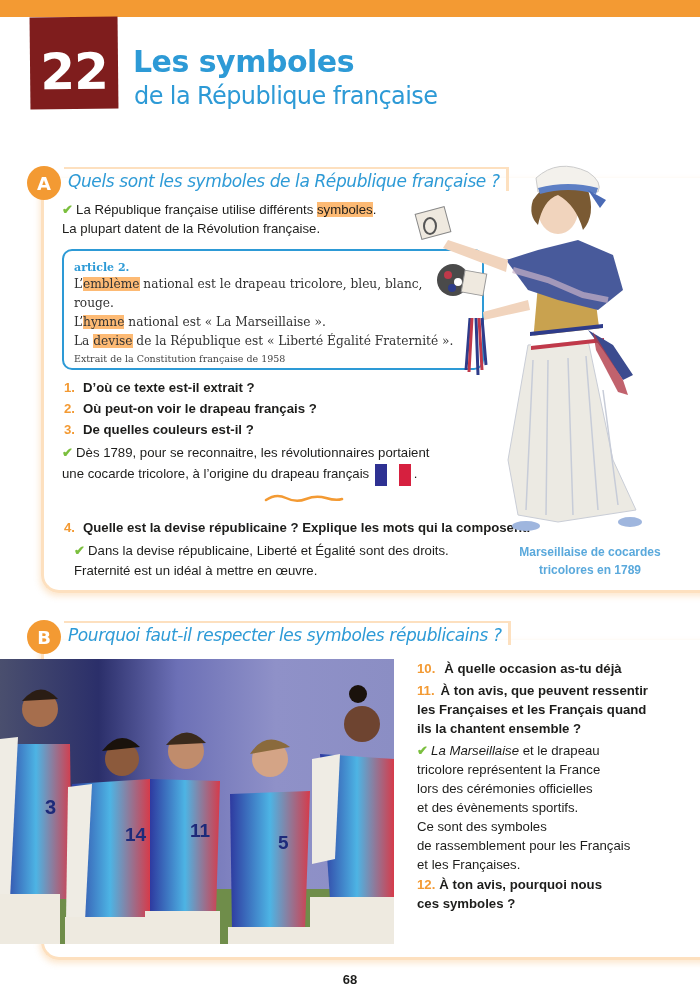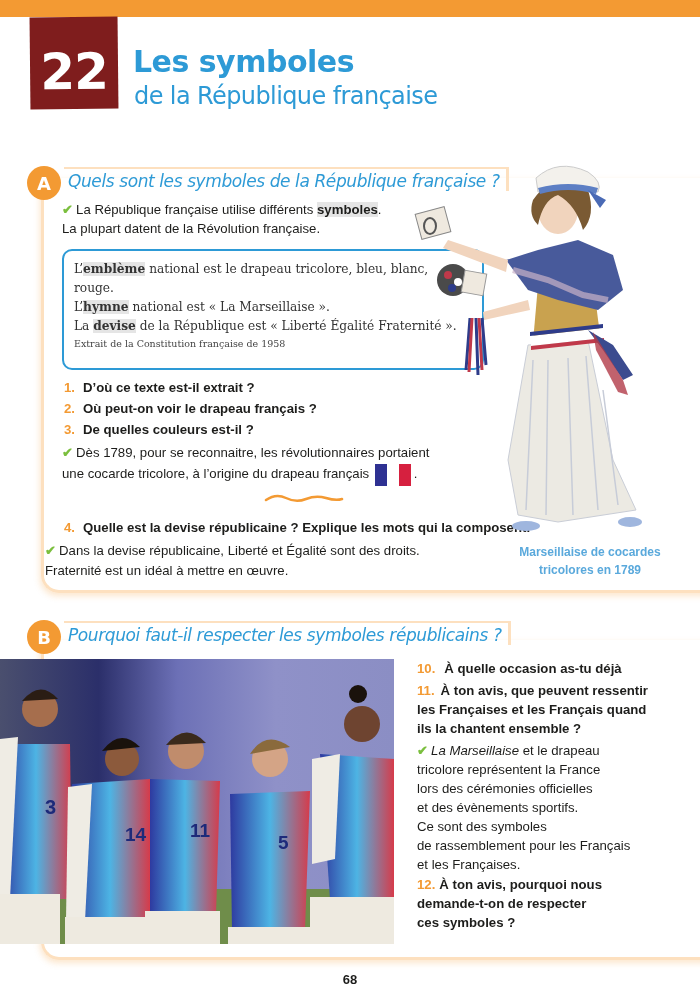--- a/index.html
+++ b/index.html
@@ -29,21 +29,21 @@
     position: absolute; width: 34px; height: 34px; border-radius: 50%; background: #f39a33;
     color: #fff; font-weight: bold; font-size: 18px; display: flex; align-items: center; justify-content: center;
   }
   .sec-title-wrap {
     position: absolute; border-top: 2px solid #fde0bf; border-right: 3px solid #fde0bf; padding: 2px 6px 0 4px;
   }
   .sec-title { font-size: 17px; font-style: italic; color: #2d9ad6; font-family: "DejaVu Sans", sans-serif; letter-spacing: -0.4px; white-space: nowrap; }
 
   .txt { position: absolute; font-family: "Liberation Sans", sans-serif; font-size: 13.2px; line-height: 19px; color: #1d1d1b; }
   .check { color: #7bbf3e; font-weight: bold; margin-right: 3px; }
-  .hl { background: #e5e5e5; font-weight: bold; }
+  .hl { background: #fdba74; }
   .q { font-weight: bold; }
   .qn { color: #f39a33; font-weight: bold; margin-right: 8px; }
 
   .article {
     position: absolute; left: 62px; top: 249px; width: 422px; height: 121px;
     border: 2.5px solid #2d9ad6; border-radius: 10px; padding: 9px 10px;
     font-family: "DejaVu Serif", serif; font-size: 12.2px; line-height: 19px; color: #333;
     background: #fff;
   }
   .article .art-h { color: #2d9ad6; font-size: 11px; line-height: 15px; font-weight: bold; }
@@ -76,20 +76,21 @@
 <div class="sec-title-wrap" style="left:64px;top:167px;">
   <div class="sec-title">Quels sont les symboles de la République française ?</div>
 </div>
 
 <div class="txt" style="left:62px;top:200px;">
   <div><span class="check">✔</span><span>La République française utilise différents </span><span class="hl">symboles</span><span>.</span></div>
   <div>La plupart datent de la Révolution française.</div>
 </div>
 
 <div class="article">
+  <div class="art-h">article 2.</div>
   <div><span>L’</span><span class="hl">emblème</span><span> national est le drapeau tricolore, bleu, blanc,</span></div>
   <div>rouge.</div>
   <div><span>L’</span><span class="hl">hymne</span><span> national est « La Marseillaise ».</span></div>
   <div><span>La </span><span class="hl">devise</span><span> de la République est « Liberté Égalité Fraternité ».</span></div>
   <div class="src">Extrait de la Constitution française de 1958</div>
 </div>
 
 <div class="txt" style="left:64px;top:377px;line-height:21px;">
   <div class="q"><span class="qn">1.</span><span>D’où ce texte est-il extrait ?</span></div>
   <div class="q"><span class="qn">2.</span><span>Où peut-on voir le drapeau français ?</span></div>
@@ -106,21 +107,21 @@
     </span><span>.</span></div>
 </div>
 
 <svg class="wave" width="80" height="14" viewBox="0 0 80 14">
   <path d="M2 8 Q 12 1 22 6 T 42 7 T 62 6 T 78 7" fill="none" stroke="#f39a33" stroke-width="2.5" stroke-linecap="round"></path>
 </svg>
 
 <div class="txt" style="left:64px;top:518px;">
   <div class="q"><span class="qn">4.</span><span>Quelle est la devise républicaine ? Explique les mots qui la composent.</span></div>
 </div>
-<div class="txt" style="left:45px;top:541px;line-height:20px;">
+<div class="txt" style="left:74px;top:541px;line-height:20px;">
   <div><span class="check">✔</span><span>Dans la devise républicaine, Liberté et Égalité sont des droits.</span></div>
   <div>Fraternité est un idéal à mettre en œuvre.</div>
 </div>
 
 <svg class="woman" viewBox="0 0 270 380">
 
   <path d="M120 185 L180 180 L205 300 L228 350 L150 362 L110 355 L100 300 Z" fill="#eceae3" stroke="#c9cdd6" stroke-width="1"></path>
   <path d="M125 200 L118 350 M140 200 L138 355 M160 198 L165 355 M178 196 L190 350 M195 230 L210 345" stroke="#c7ccd8" stroke-width="1.5" fill="none"></path>
 
   <path d="M130 125 L185 120 L192 175 L125 182 Z" fill="#c9a24f"></path>
@@ -220,17 +221,16 @@
   <div class="q">les Françaises et les Français quand</div>
   <div class="q">ils la chantent ensemble ?</div>
   <div style="margin-top:3px;"><span class="check">✔</span><i>La Marseillaise</i><span> et le drapeau</span></div>
   <div>tricolore représentent la France</div>
   <div>lors des cérémonies officielles</div>
   <div>et des évènements sportifs.</div>
   <div>Ce sont des symboles</div>
   <div>de rassemblement pour les Français</div>
   <div>et les Françaises.</div>
   <div class="q" style="margin-top:1px;"><span class="qn" style="margin-right:4px;">12.</span><span>À ton avis, pourquoi nous</span></div>
-  <div class="q">demande-t-on de respecter</div>
   <div class="q">ces symboles ?</div>
 </div>
 
 <div class="page-num">68</div>
 
 </body></html>

